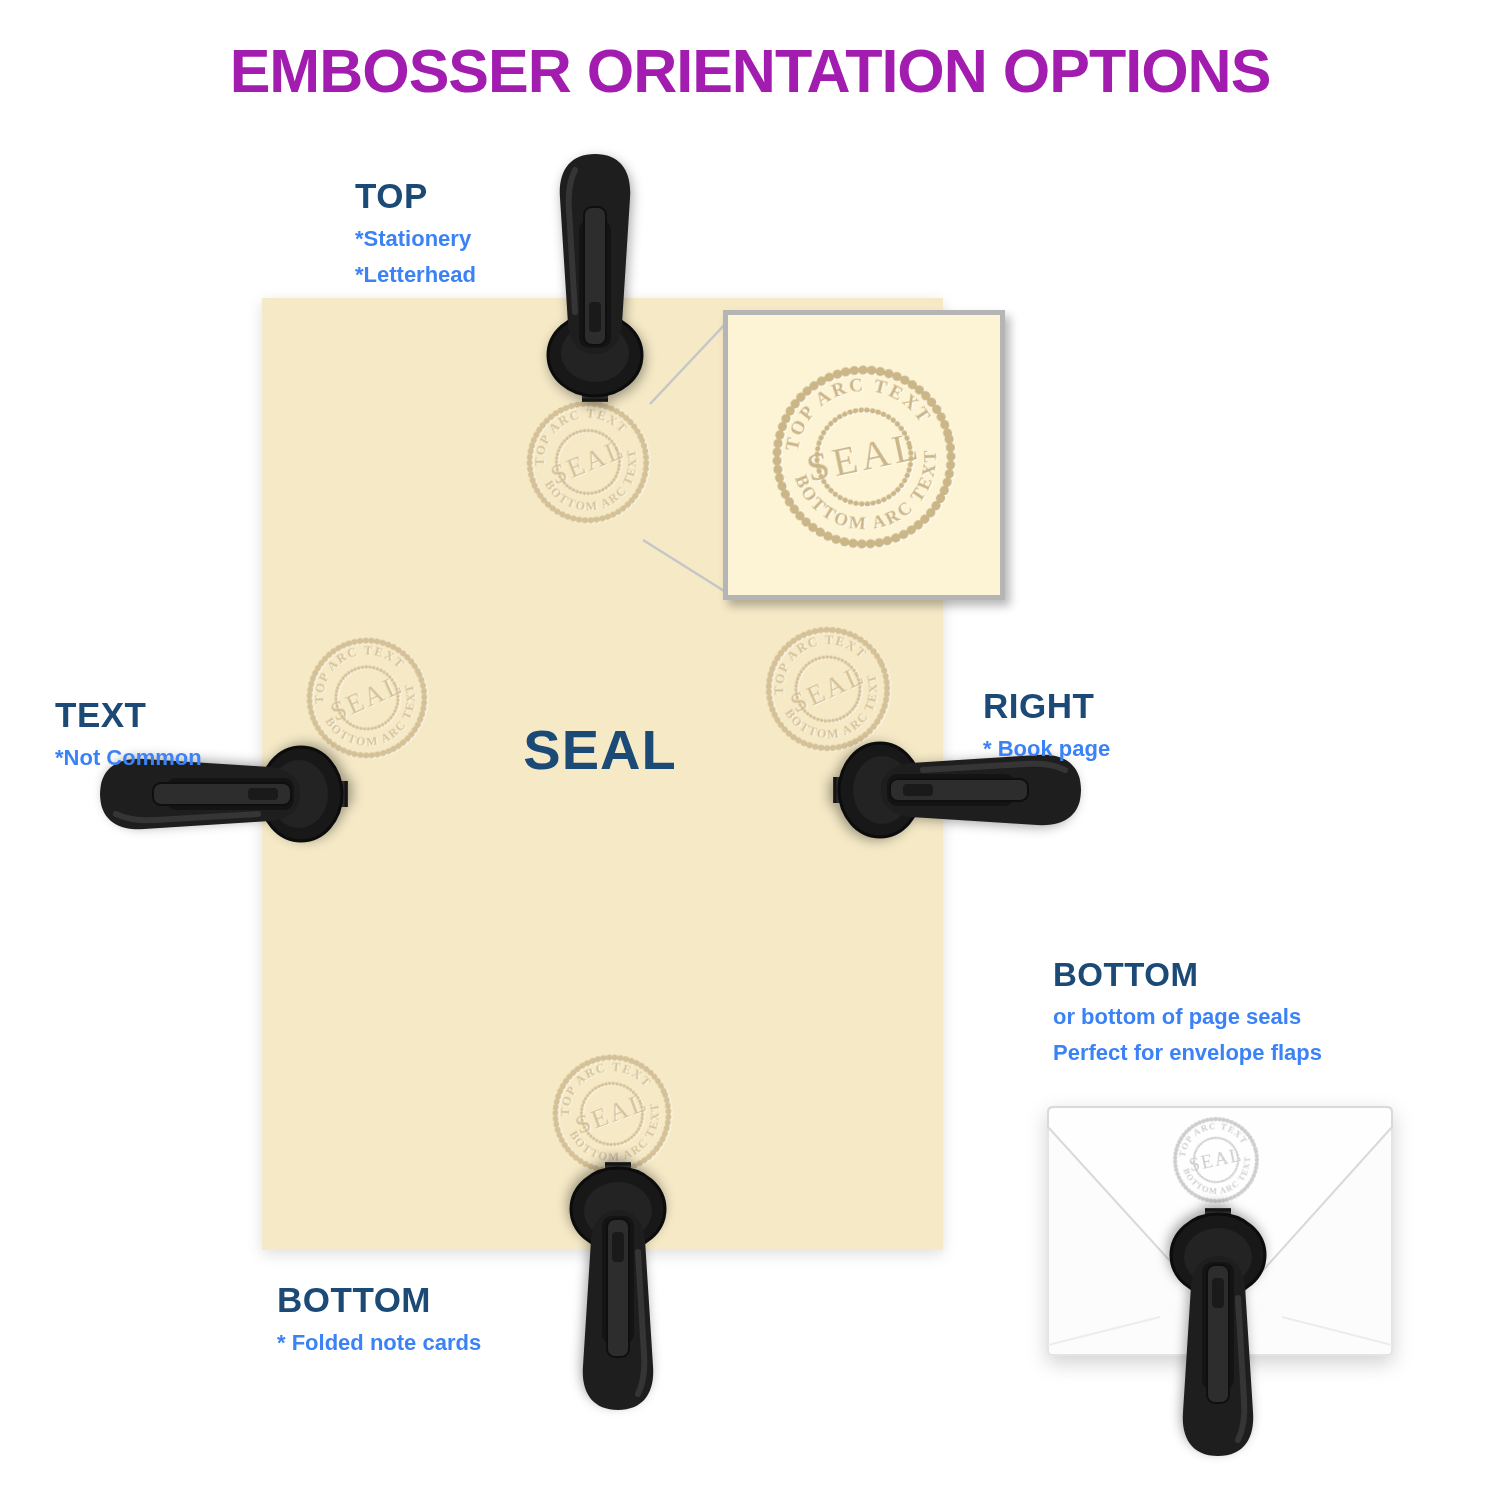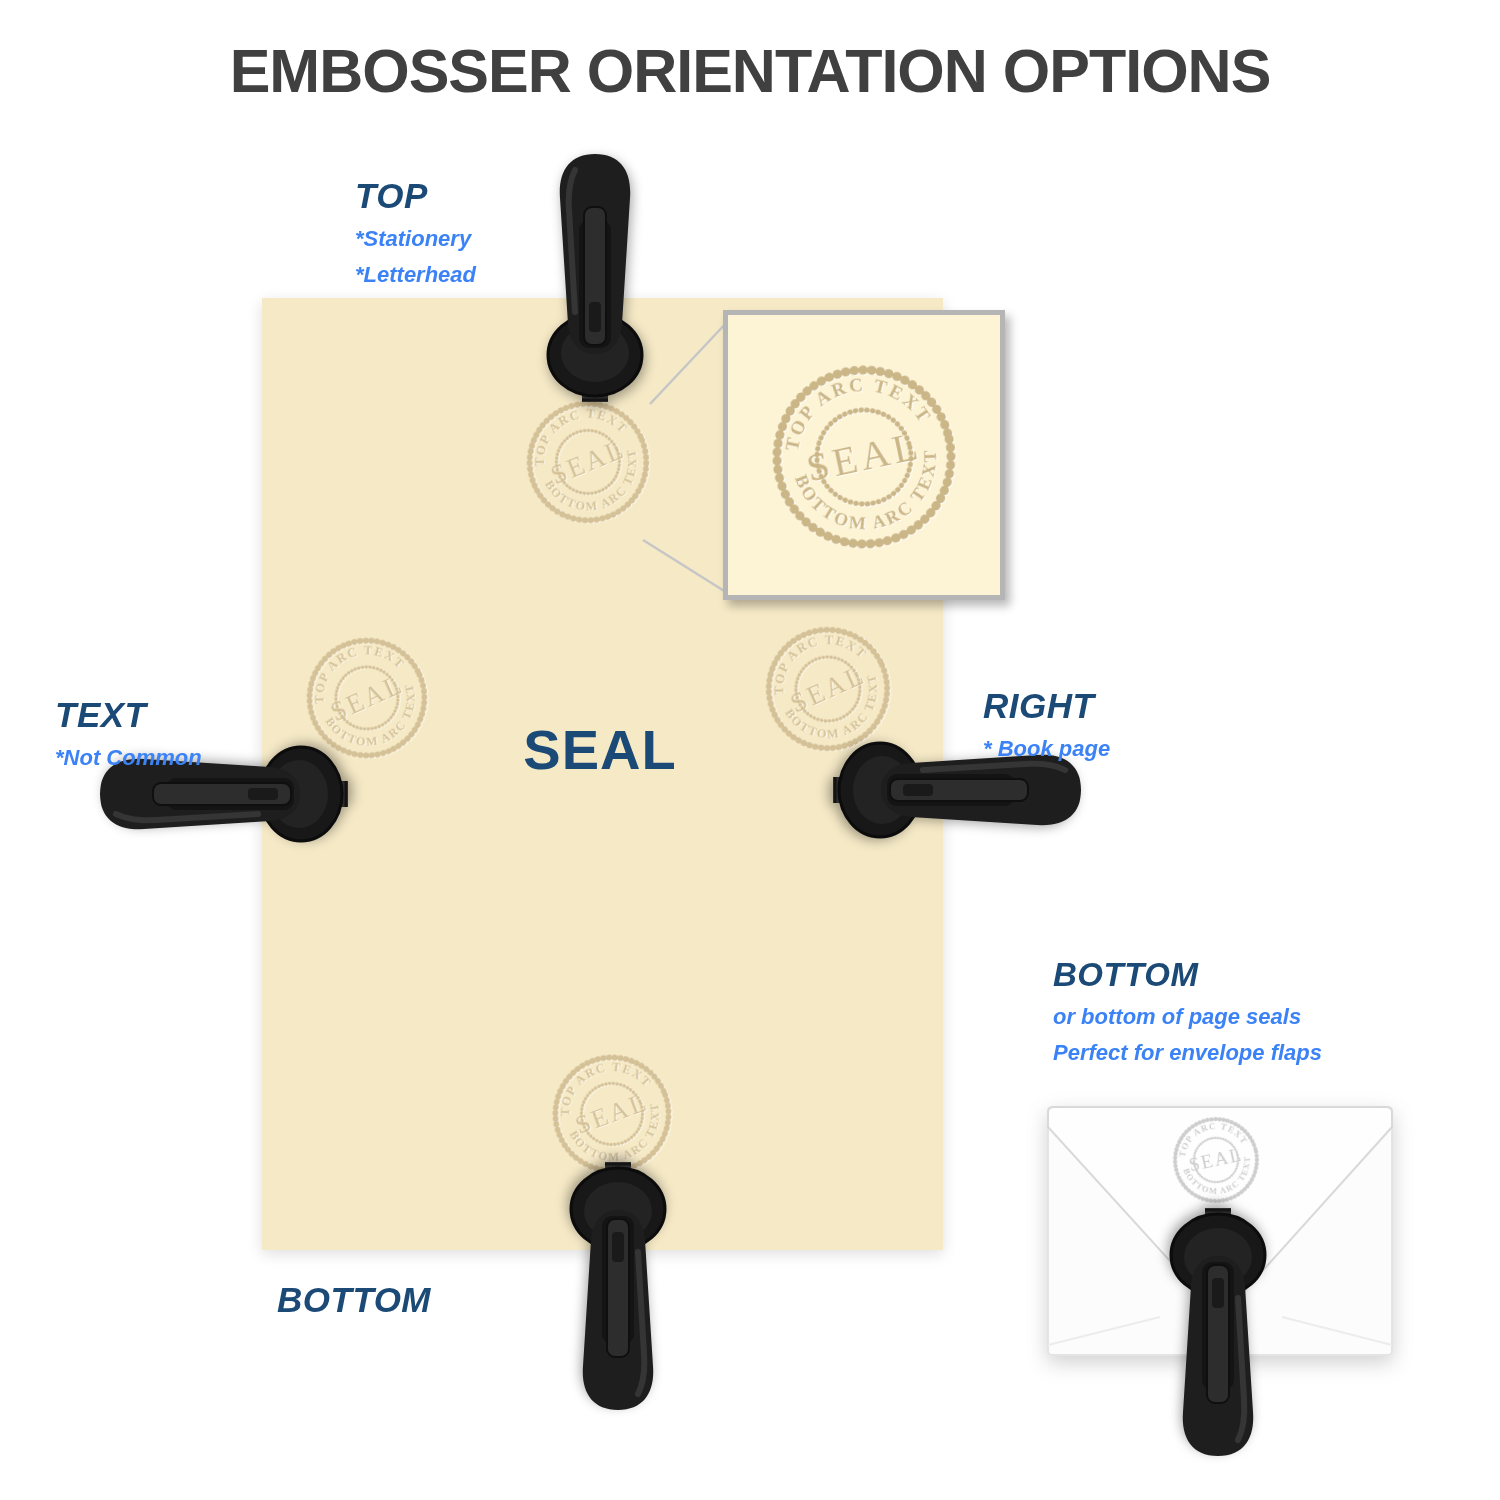--- a/index.html
+++ b/index.html
@@ -1,20 +1,20 @@
 <!DOCTYPE html>
 <html><head>
 <meta charset="utf-8">
 <style>
   html,body{margin:0;padding:0;background:#ffffff;}
   body{width:1500px;height:1500px;position:relative;font-family:"Liberation Sans",sans-serif;overflow:hidden;}
 
   .page-title{
     position:absolute;left:0;top:36px;width:1500px;text-align:center;
-    font-size:61px;font-weight:800;letter-spacing:-1px;color:#404040;
+    font-size:61px;font-weight:800;letter-spacing:-1px;color:#a21caf;
   }
 
   .paper{
     position:absolute;left:262px;top:298px;width:681px;height:952px;
     background:#f5e9c6;box-shadow:0 4px 14px rgba(0,0,0,0.13);
   }
 
   .center-label{
     position:absolute;left:330px;top:712px;width:540px;text-align:center;
     color:#1c4a76;font-weight:800;font-size:56px;line-height:75px;letter-spacing:1px;
@@ -27,21 +27,21 @@
 
   .embosser{position:absolute;filter:drop-shadow(2px 4px 6px rgba(0,0,0,0.35));}
 
   .inset{
     position:absolute;left:723px;top:310px;width:282px;height:290px;box-sizing:border-box;
     background:#fdf4d6;border:5px solid #b5b5b5;box-shadow:5px 6px 9px rgba(0,0,0,0.28);
   }
 
   .callouts{position:absolute;left:0;top:0;width:1500px;height:1500px;pointer-events:none;}
 
-  .lbl{position:absolute;font-style:italic;}
+  .lbl{position:absolute;}
   .lbl h3{margin:0 0 5px 0;font-size:35px;font-weight:800;color:#1c4a76;letter-spacing:0.5px;}
   .lbl .item{font-size:22px;font-weight:700;color:#3b82f6;line-height:36px;}
 
   .envelope{position:absolute;left:1040px;top:1093px;filter:drop-shadow(0 7px 10px rgba(0,0,0,0.18));}
   .defs-holder{position:absolute;width:0;height:0;overflow:hidden;}
 </style>
 </head>
 <body>
 
 <svg class="defs-holder" aria-hidden="true">
@@ -131,20 +131,21 @@
   <div class="item">*Not Common</div>
 </div>
 
 <div class="lbl" style="left:983px;top:686px;">
   <h3>RIGHT</h3>
   <div class="item">* Book page</div>
 </div>
 
 <div class="lbl" style="left:277px;top:1280px;">
   <h3>BOTTOM</h3>
+  <div class="item">* Folded note cards</div>
 </div>
 
 <div class="lbl" style="left:1053px;top:956px;">
   <h3 style="font-size:33px;">BOTTOM</h3>
   <div class="item">or bottom of page seals</div>
   <div class="item">Perfect for envelope flaps</div>
 </div>
 
 <svg class="envelope" width="360" height="275" viewBox="0 0 360 275">
   <rect x="8" y="14" width="344" height="248" rx="4" fill="#fcfcfc" stroke="#e4e4e4" stroke-width="2"></rect>

